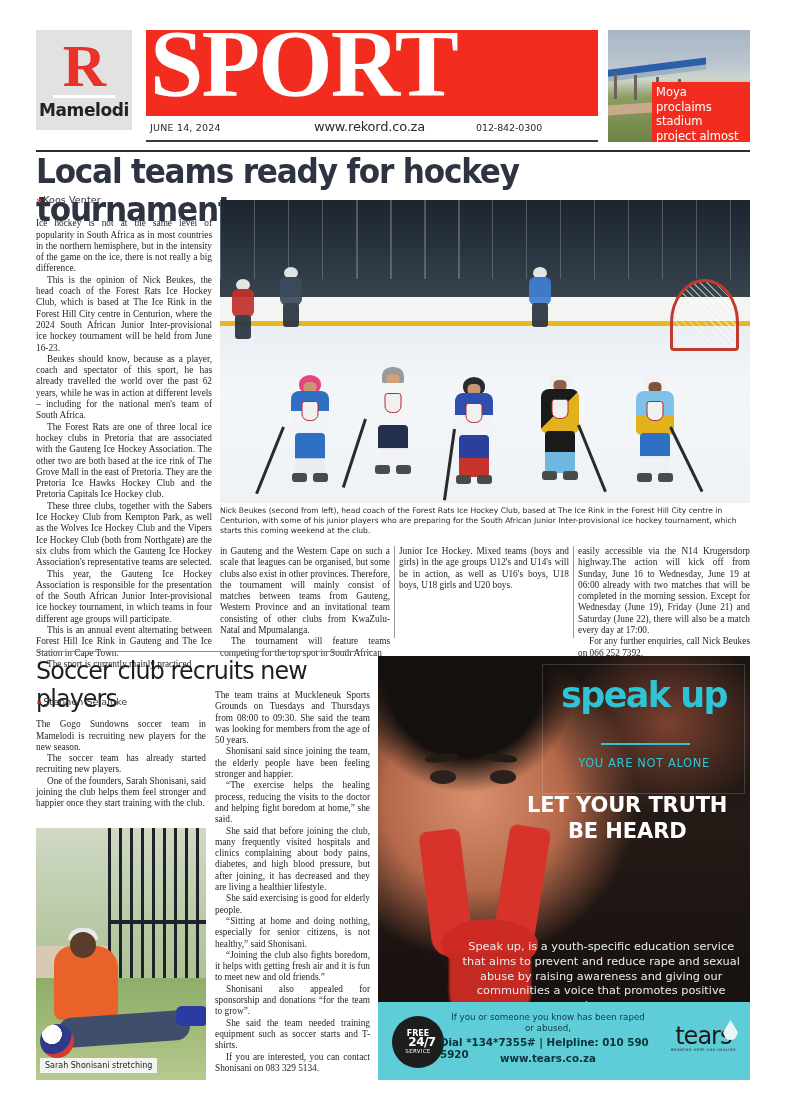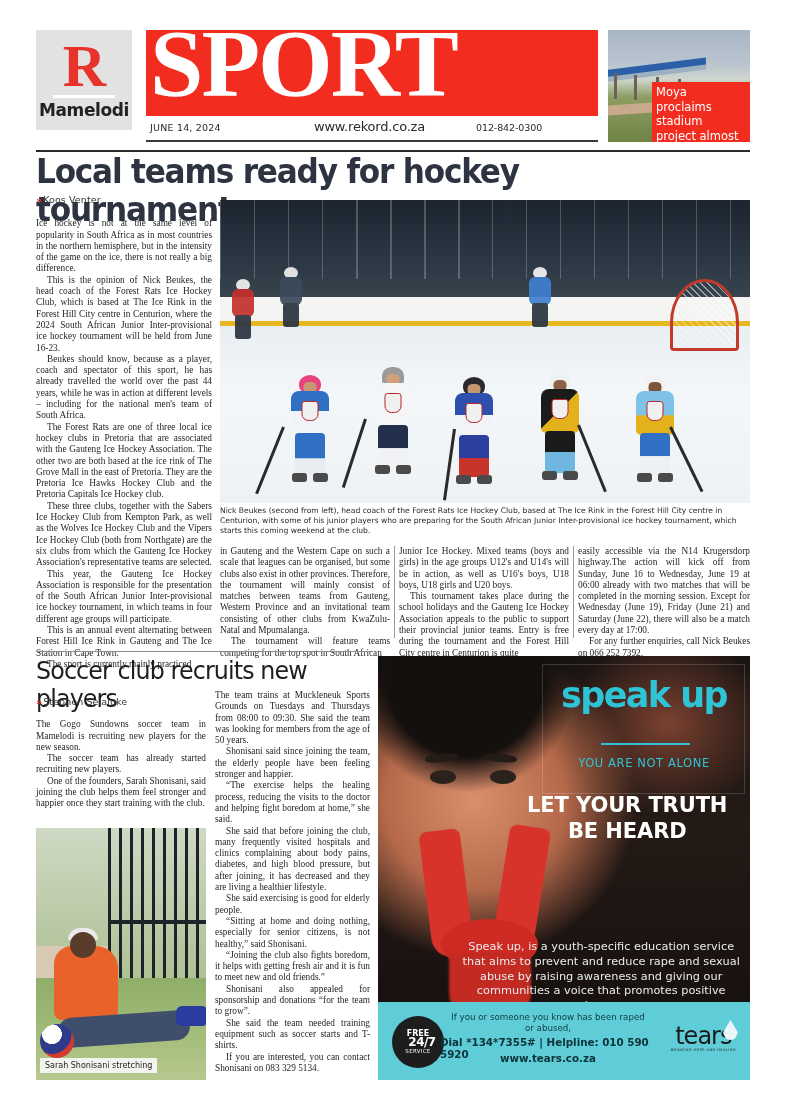--- a/index.html
+++ b/index.html
@@ -231,21 +231,21 @@
 
   <div class="lead-head">Local teams ready for hockey tournament</div>
 
   <div class="col" id="lead-col1">
     <div class="byline">
       <span class="chev">»</span><span>Koos Venter</span>
     </div>
     <div class="body">
         <p class="first">Ice hockey is not at the same level of popularity in South Africa as in most countries in the northern hemisphere, but in the intensity of the game on the ice, there is not really a big difference.</p>
         <p>This is the opinion of Nick Beukes, the head coach of the Forest Rats Ice Hockey Club, which is based at The Ice Rink in the Forest Hill City centre in Centurion, where the 2024 South African Junior Inter-provisional ice hockey tournament will be held from June 16-23.</p>
-        <p>Beukes should know, because as a player, coach and spectator of this sport, he has already travelled the world over the past 44 years, while he was in action at different levels – including for the national men's team of South Africa.</p>
+        <p>Beukes should know, because as a player, coach and spectator of this sport, he has already travelled the world over the past 62 years, while he was in action at different levels – including for the national men's team of South Africa.</p>
         <p>The Forest Rats are one of three local ice hockey clubs in Pretoria that are associated with the Gauteng Ice Hockey Association. The other two are both based at the ice rink of The Grove Mall in the east of Pretoria. They are the Pretoria Ice Hawks Hockey Club and the Pretoria Capitals Ice Hockey club.</p>
         <p>These three clubs, together with the Sabers Ice Hockey Club from Kempton Park, as well as the Wolves Ice Hockey Club and the Vipers Ice Hockey Club (both from Northgate) are the six clubs from which the Gauteng Ice Hockey Association's representative teams are selected.</p>
         <p>This year, the Gauteng Ice Hockey Association is responsible for the presentation of the South African Junior Inter-provisional ice hockey tournament, in which teams in four different age groups will participate.</p>
         <p>This is an annual event alternating between Forest Hill Ice Rink in Gauteng and The Ice Station in Cape Town.</p>
         <p>The sport is currently mainly practiced</p>
       </div>
   </div>
 
   <div class="lead-photo">
     <div class="rinkwall"></div>
@@ -328,21 +328,20 @@
   </div>
 
   <div class="photo-caption">Nick Beukes (second from left), head coach of the Forest Rats Ice Hockey Club, based at The Ice Rink in the Forest Hill City centre in Centurion, with some of his junior players who are preparing for the South African Junior Inter-provisional ice hockey tournament, which starts this coming weekend at the club.</div>
 
   <div class="col" id="lead-col2">
       <p class="first">in Gauteng and the Western Cape on such a scale that leagues can be organised, but some clubs also exist in other provinces. Therefore, the tournament will mainly consist of matches between teams from Gauteng, Western Province and an invitational team consisting of other clubs from KwaZulu-Natal and Mpumalanga.</p>
       <p>The tournament will feature teams competing for the top spot in South African</p>
     </div>
   <div class="col" id="lead-col3">
       <p class="first">Junior Ice Hockey. Mixed teams (boys and girls) in the age groups U12's and U14's will be in action, as well as U16's boys, U18 boys, U18 girls and U20 boys.</p>
-      <p>This tournament takes place during the school holidays and the Gauteng Ice Hockey Association appeals to the public to support their provincial junior teams. Entry is free during the tournament and the Forest Hill City centre in Centurion is quite</p>
     </div>
   <div class="col" id="lead-col4">
       <p class="first">easily accessible via the N14 Krugersdorp highway.The action will kick off from Sunday, June 16 to Wednesday, June 19 at 06:00 already with two matches that will be completed in the morning session. Except for Wednesday (June 19), Friday (June 21) and Saturday (June 22), there will also be a match every day at 17:00.</p>
       <p>For any further enquiries, call Nick Beukes on 066 252 7392.</p>
     </div>
   <div class="sep-rule" style="left:394px;top:546px;height:92px;"></div>
   <div class="sep-rule" style="left:573px;top:546px;height:92px;"></div>
 
   <div class="rule-2"></div>
   <div class="sub-head">Soccer club recruits new players</div>

